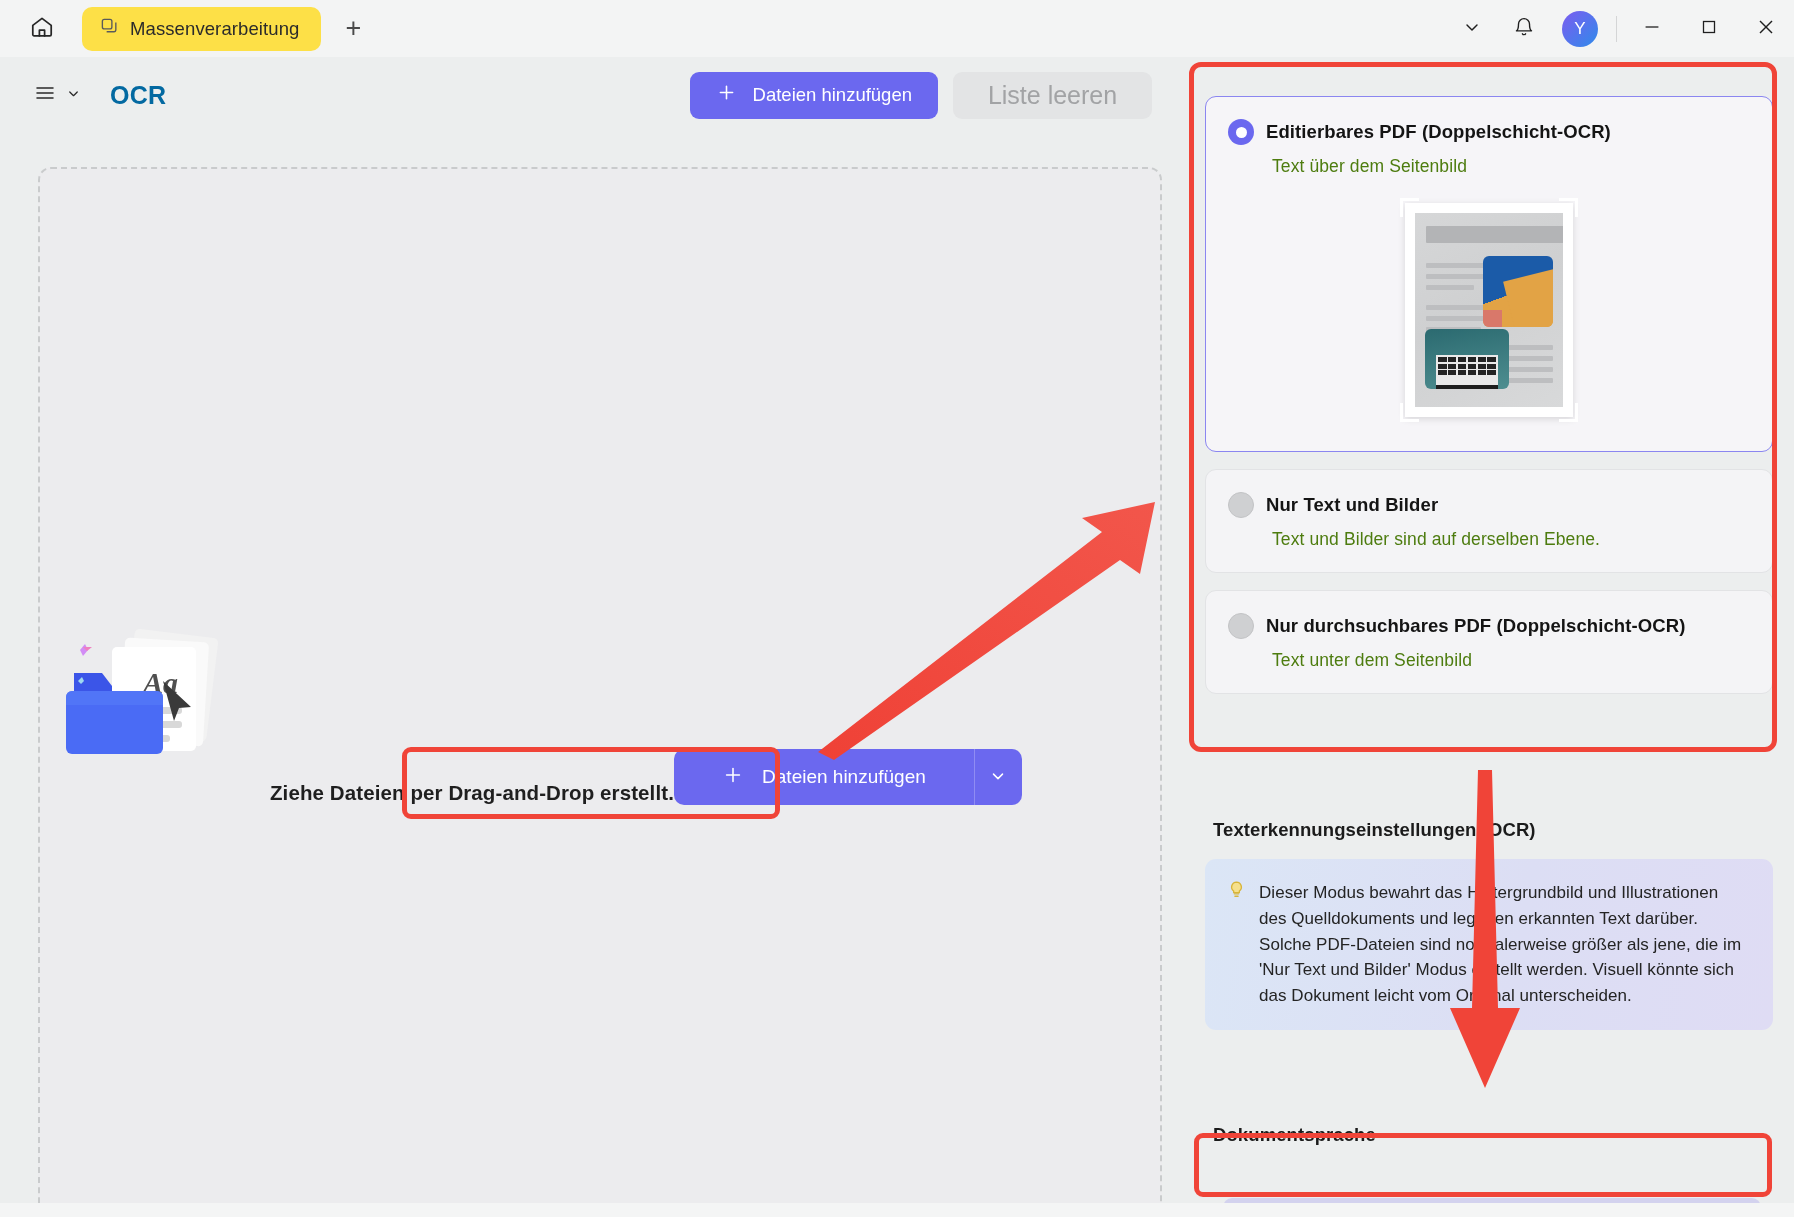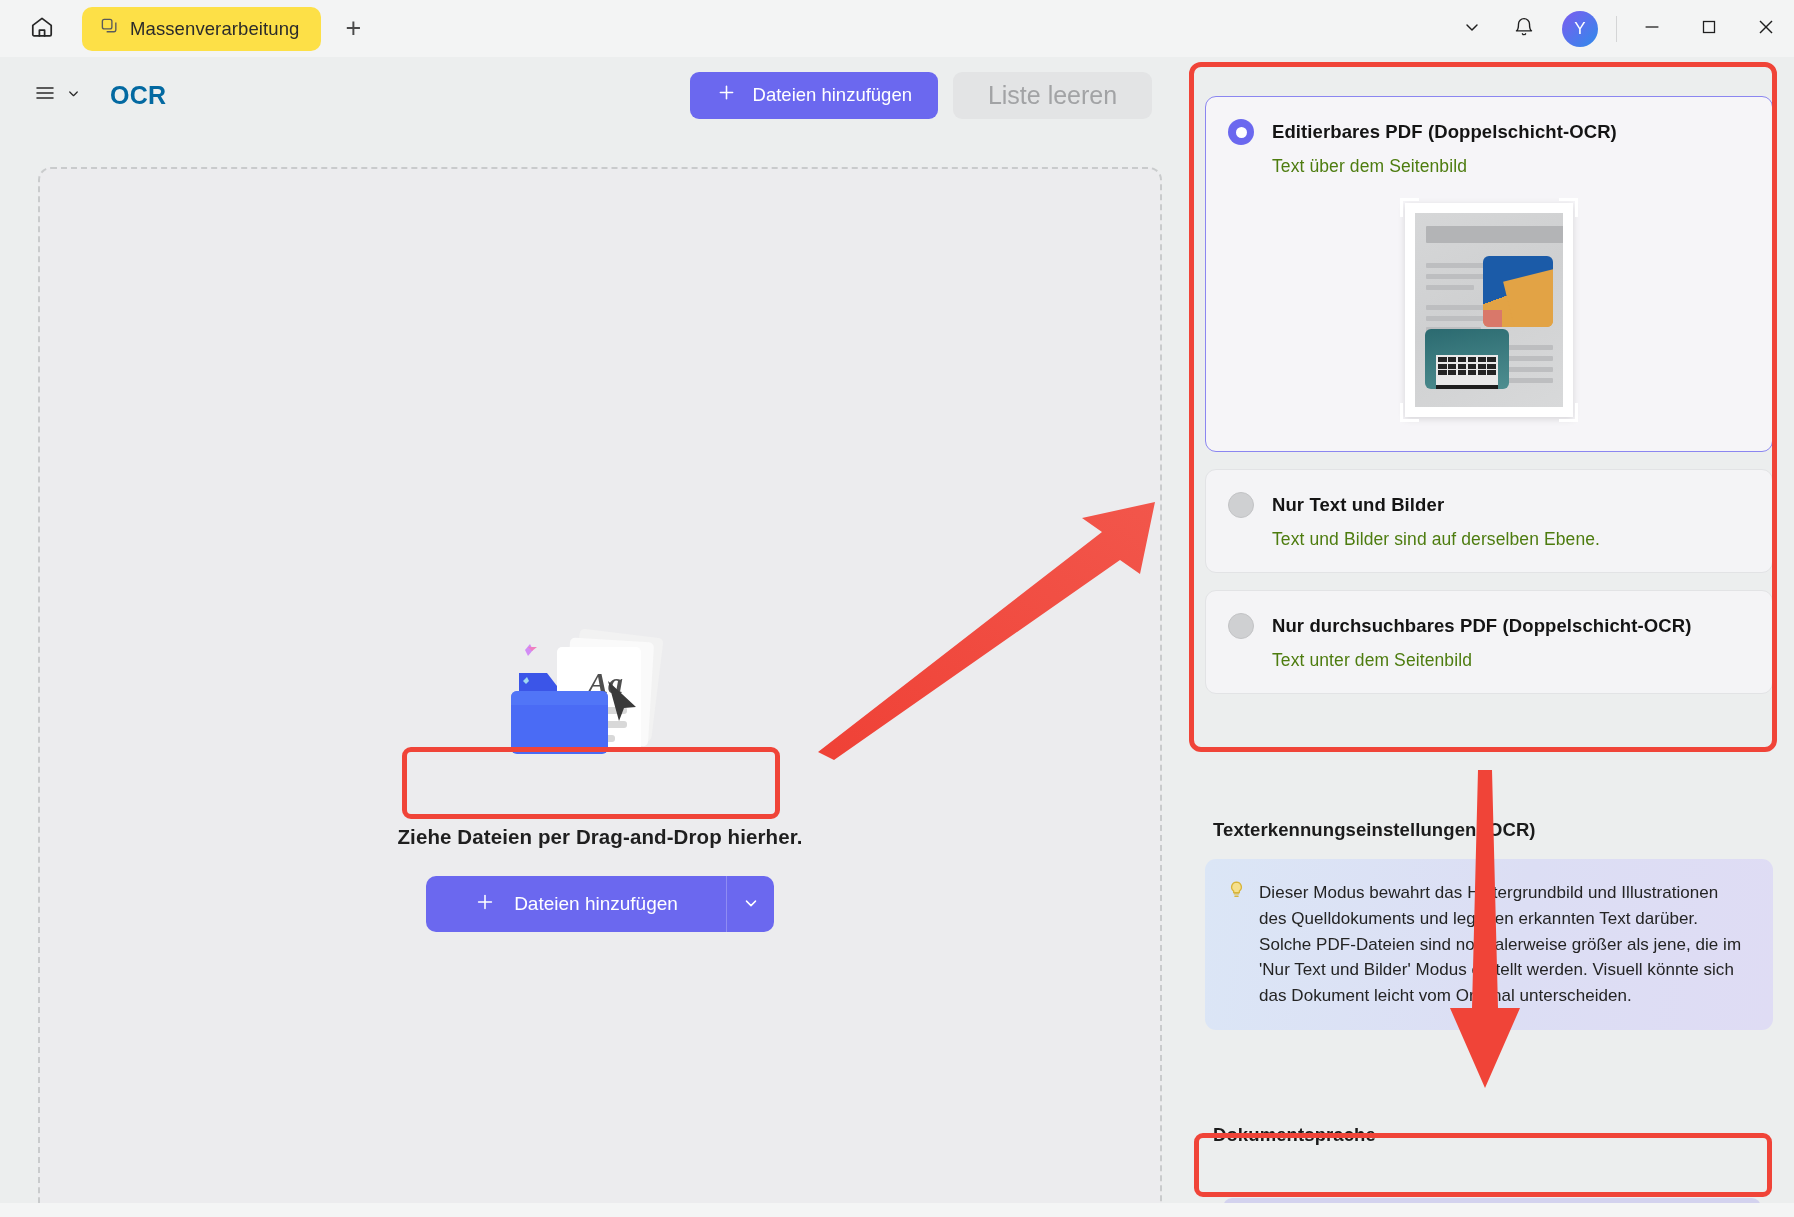--- a/index.html
+++ b/index.html
@@ -86,21 +86,21 @@
     font-size: 25px; font-family: inherit;
   }
   #dropzone {
     position: absolute; left: 29px; top: 110px;
     width: 1124px; height: 1068px;
     border: 2px dashed #c9cbcc; border-radius: 13px;
     background: #ececee;
   }
   #dz-inner {
     position: absolute; left: 0; top: 452px; width: 100%;
-    display: flex; flex-direction: column; align-items: center;
+    display: flex; flex-direction: row; align-items: flex-end;
   }
   #dz-text {
     margin-top: 20px; font-size: 20.5px; font-weight: bold; color: #1f1f1f;
     letter-spacing: .1px;
   }
   #add-files-main-wrap {
     margin-top: 27px; display: flex; border-radius: 10px; overflow: hidden;
   }
   #add-files-main {
     height: 56px; width: 300px; border: none; cursor: pointer;
@@ -123,21 +123,21 @@
   .sec-title {
     font-size: 18.5px; font-weight: bold; color: #1b1b1b; letter-spacing: .1px;
   }
   #ocr-section { position: absolute; left: 13px; top: 22px; width: 568px; }
   #ocr-section-title { margin-left: 8px; }
   .opt-card {
     margin-top: 17px; border-radius: 11px; background: #f4f4f6;
     border: 1px solid #e2e3e5;
   }
   .opt-card.selected { border: 1.5px solid #8b86f0; background: #f6f5f8; }
-  .opt-head { display: flex; align-items: center; gap: 18px; padding: 22px 0 0 22px; }
+  .opt-head { display: flex; align-items: center; gap: 12px; padding: 22px 0 0 22px; }
   .radio {
     width: 26px; height: 26px; border-radius: 50%; flex: none;
     background: #cfd0d2; border: 1px solid #c2c3c5;
   }
   .radio.on {
     background: #6b68ef; border: none;
     display: flex; align-items: center; justify-content: center;
   }
   .radio.on::after { content: ""; width: 11px; height: 11px; border-radius: 50%; background: #fff; }
   .opt-label { font-size: 18.5px; font-weight: bold; color: #141414; letter-spacing: .1px; }
@@ -353,21 +353,21 @@
             </g>
             <path d="M117 60 l28 26 -12 1 -5 13z" fill="#3a3a3a"></path>
             <path d="M28 52 h28 l10 13 h0 v16 h-38z" fill="#3b55e8"></path>
             <path d="M32 60 l4 -4 2 4 -3 3z" fill="#9fd8ef"></path>
             <path d="M26 70 h85 a6 6 0 0 1 6 6 v51 a6 6 0 0 1 -6 6 h-85 a6 6 0 0 1 -6 -6 v-51 a6 6 0 0 1 6 -6z" fill="#4a6bf5"></path>
             <path d="M26 70 h85 a6 6 0 0 1 6 6 v8 h-97 v-8 a6 6 0 0 1 6 -6z" fill="#5478f7" opacity=".75"></path>
           </g>
         </svg>
       </div>
 
-      <div id="dz-text">Ziehe Dateien per Drag-and-Drop hierher.</div>
+      <div id="dz-text">Ziehe Dateien per Drag-and-Drop erstellt.</div>
 
       <div id="add-files-main-wrap">
         <button id="add-files-main">
           <span>
             <svg width="22" height="22" viewBox="0 0 24 24" stroke="#fff" stroke-width="1.7" stroke-linecap="round">
                 <line x1="12" y1="5" x2="12" y2="19"></line>
                 <line x1="5" y1="12" x2="19" y2="12"></line>
               </svg>
           </span>
           <span>Dateien hinzufügen</span>

